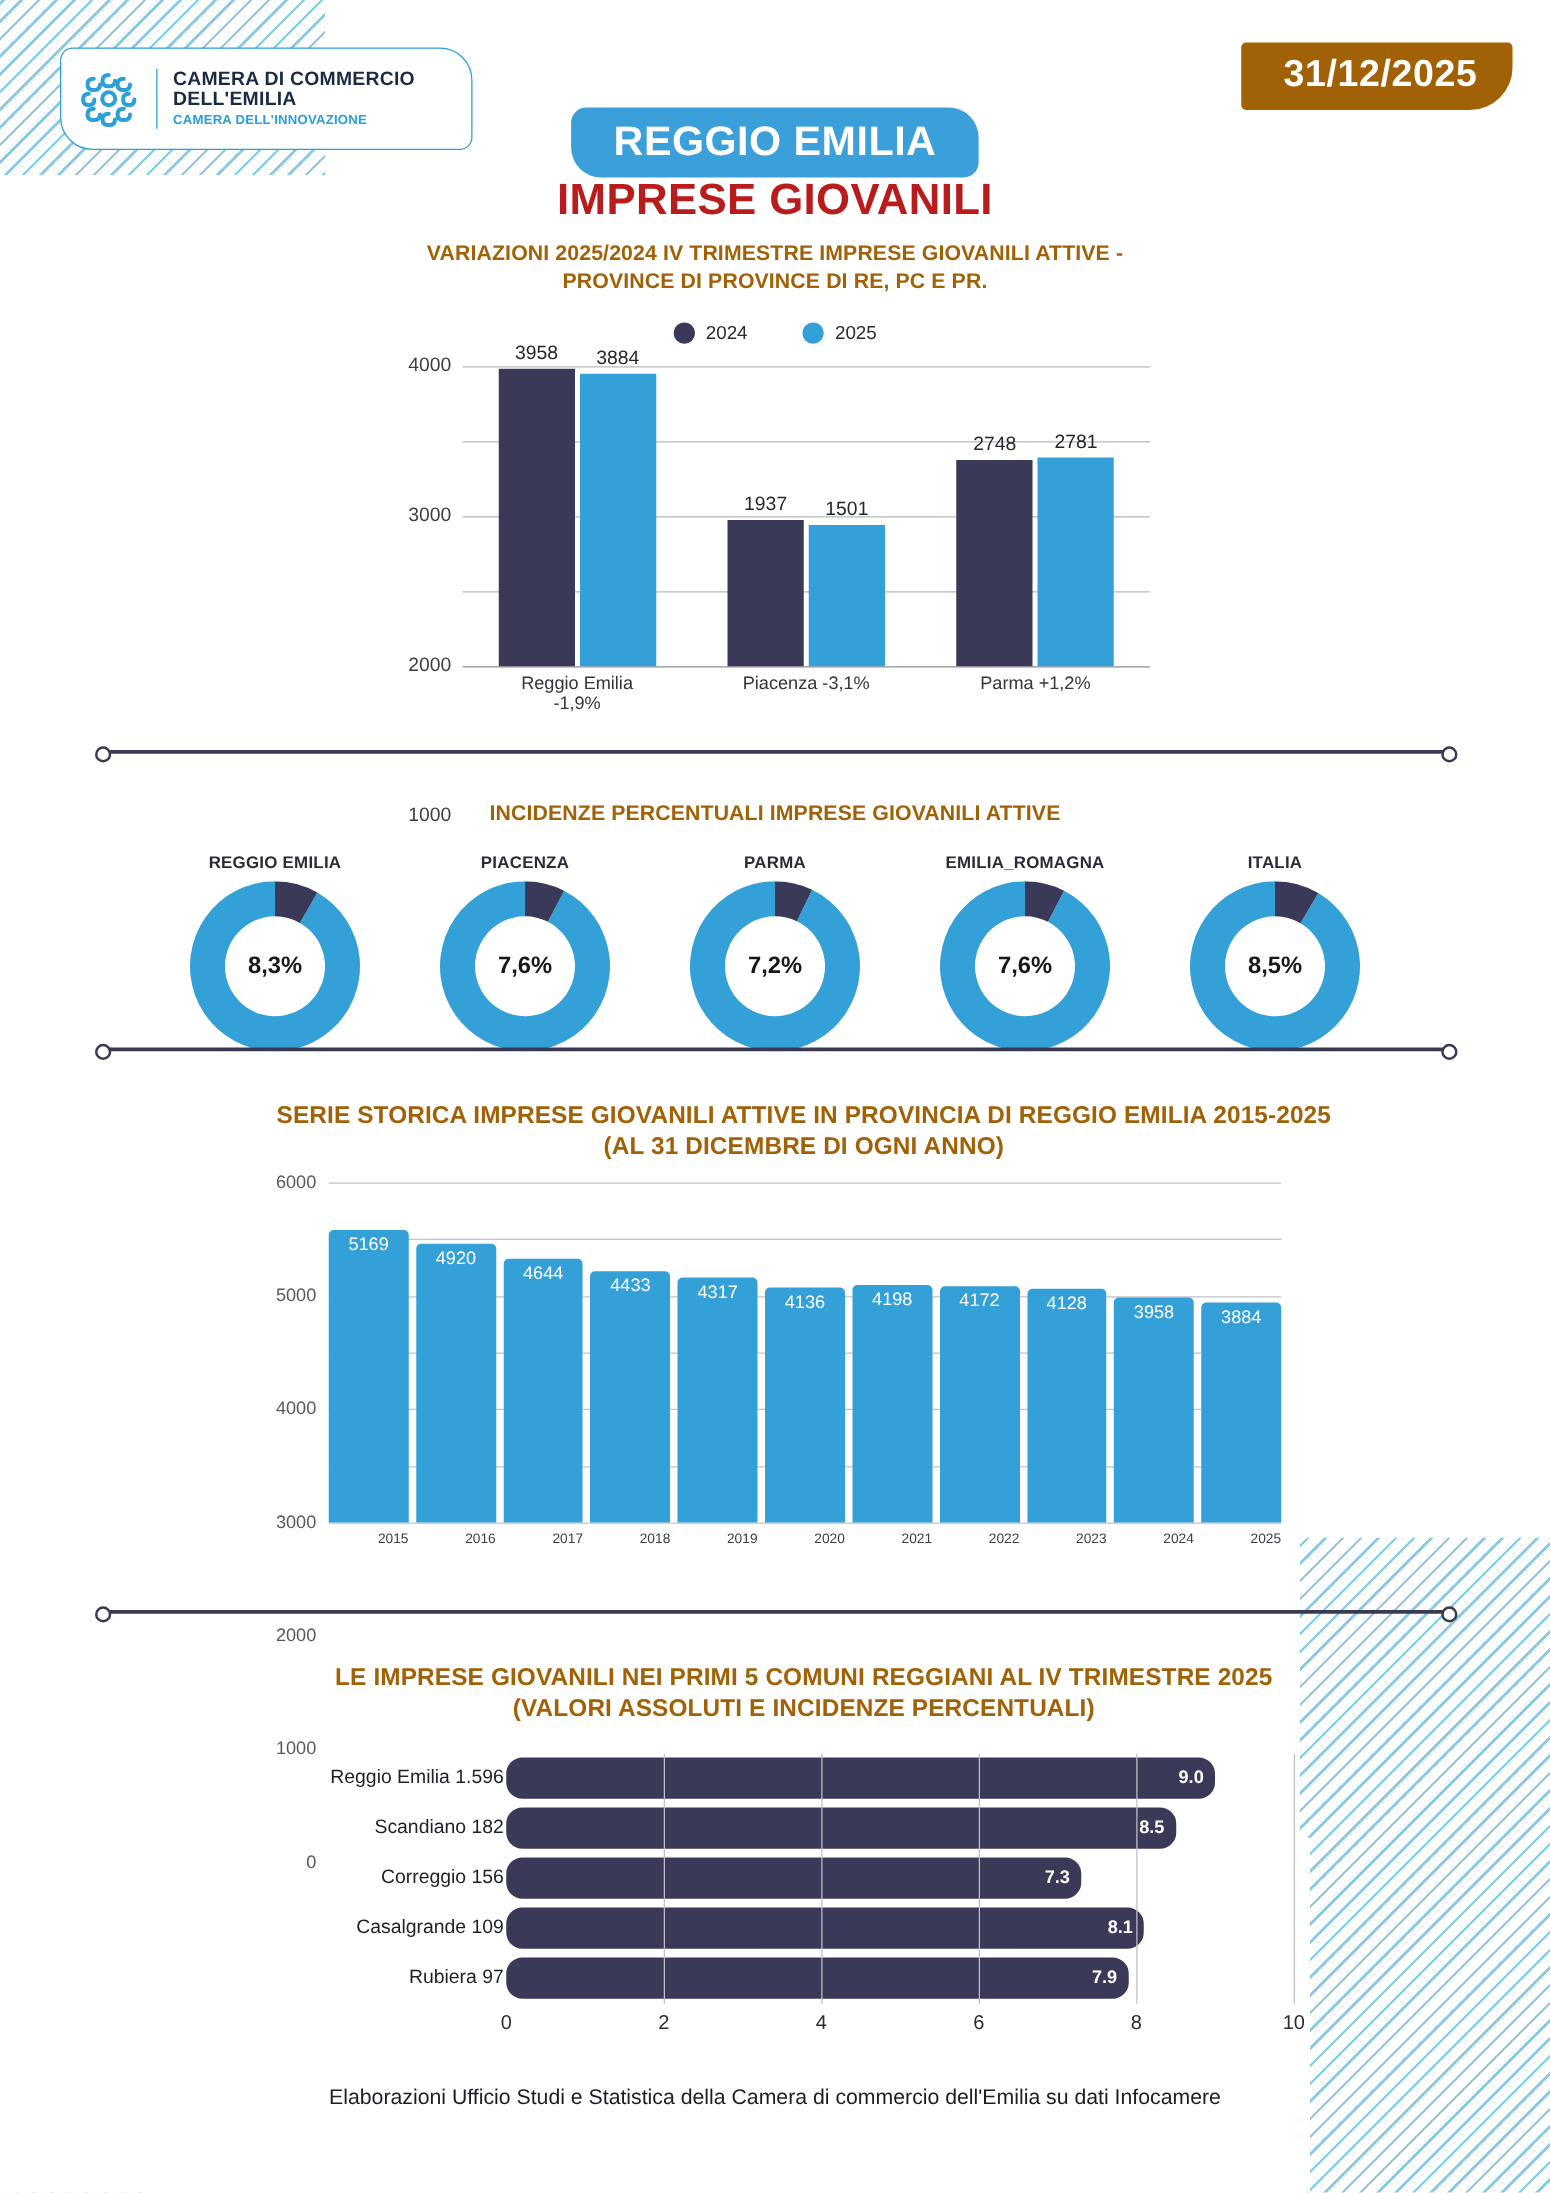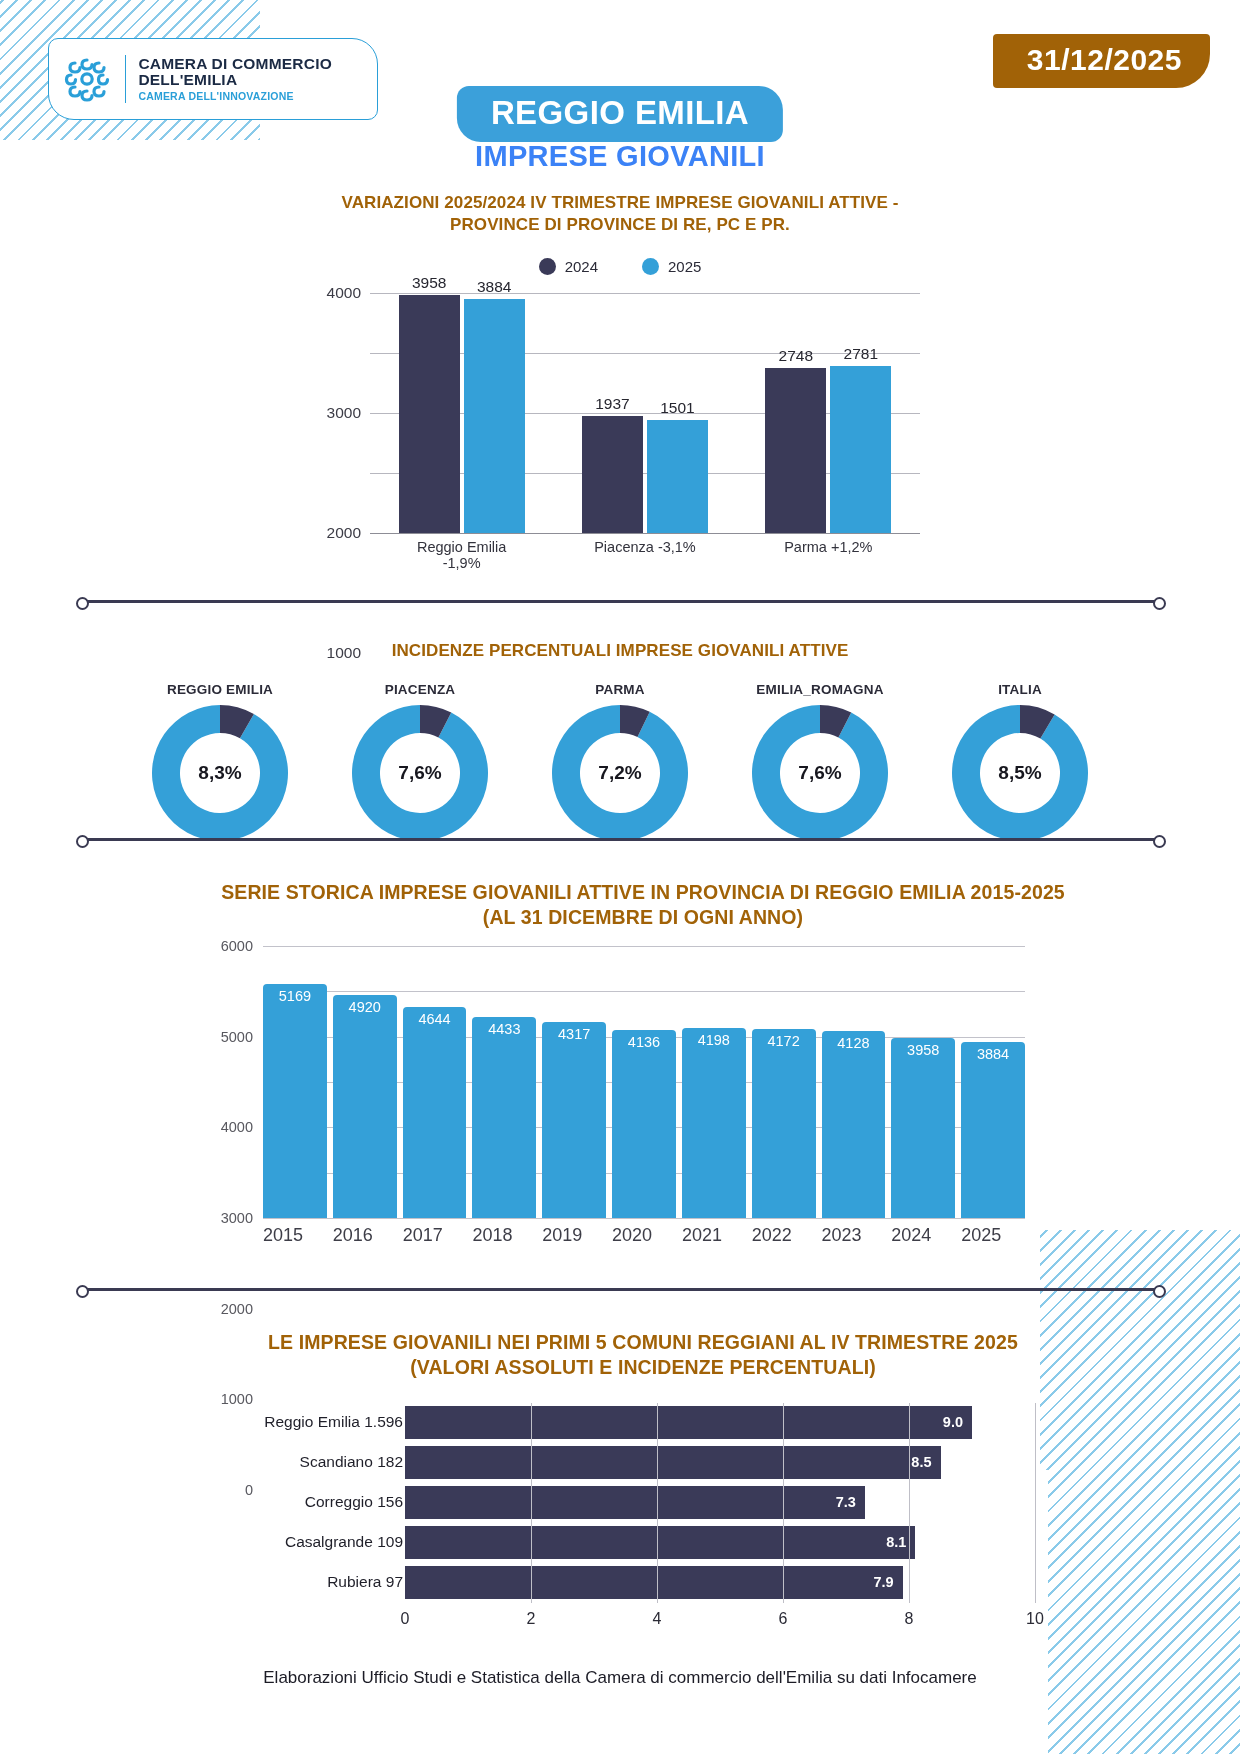--- a/index.html
+++ b/index.html
@@ -73,22 +73,22 @@
     font-size: 33px; font-weight: 700;
     padding: 8px 34px 10px 34px;
     border-radius: 12px 24px 12px 24px;
     letter-spacing: .4px;
     white-space: nowrap;
   }
   .title-sub {
     position: absolute;
     left: 50%; transform: translateX(-50%);
     top: 140px;
-    color: #3b82f6;
-    font-size: 29px; font-weight: 700;
+    color: #b91c1c;
+    font-size: 35px; font-weight: 700;
     letter-spacing: .3px;
     white-space: nowrap;
   }
 
   
   .sec-title {
     text-align: center;
     font-size: 17px;
     font-weight: 700;
     color: #a16207;
@@ -202,22 +202,22 @@
   .c3-bar .val {
     position: absolute; top: 4px; left: 0; right: 0;
     text-align: center;
     font-size: 14.5px; color: #ffffff; font-weight: 400;
   }
   .c3-xlabels {
     position: absolute; left: 58px; right: 10px; top: 100%;
     display: flex; gap: 6px; margin-top: 7px;
   }
   .c3-xlabels span {
-    flex: 1 1 0; text-align: left;
-    font-size: 18px; color: #3d3d47;
+    flex: 1 1 0; text-align: right;
+    font-size: 11px; color: #3d3d47;
   }
 
   
   #chart4 { position: absolute; left: 0; top: 1330px; width: 1240px; }
   .c4-plot {
     position: relative;
     margin: 26px auto 0 auto;
     width: 830px;
   }
   .c4-row {
@@ -226,21 +226,21 @@
   }
   .c4-label {
     width: 200px; text-align: right; padding-right: 2px;
     font-size: 15.5px; color: #1f1f29; white-space: nowrap;
   }
   .c4-track { position: relative; flex: 1 1 auto; height: 100%; }
   .c4-bar {
     height: 100%; background: #3a3a58;
     display: flex; align-items: center; justify-content: flex-end;
     padding-right: 9px;
-    color: #ffffff; font-size: 14.5px; font-weight: 700;
+    color: #ffffff; font-size: 14.5px; font-weight: 700; border-radius: 13px;
   }
   .c4-vline {
     position: absolute; top: -3px; bottom: -4px; width: 1px;
     background: #bfbfc7;
   }
   .c4-axis {
     position: relative; height: 26px;
     margin-left: 200px;
   }
   .c4-tick {

